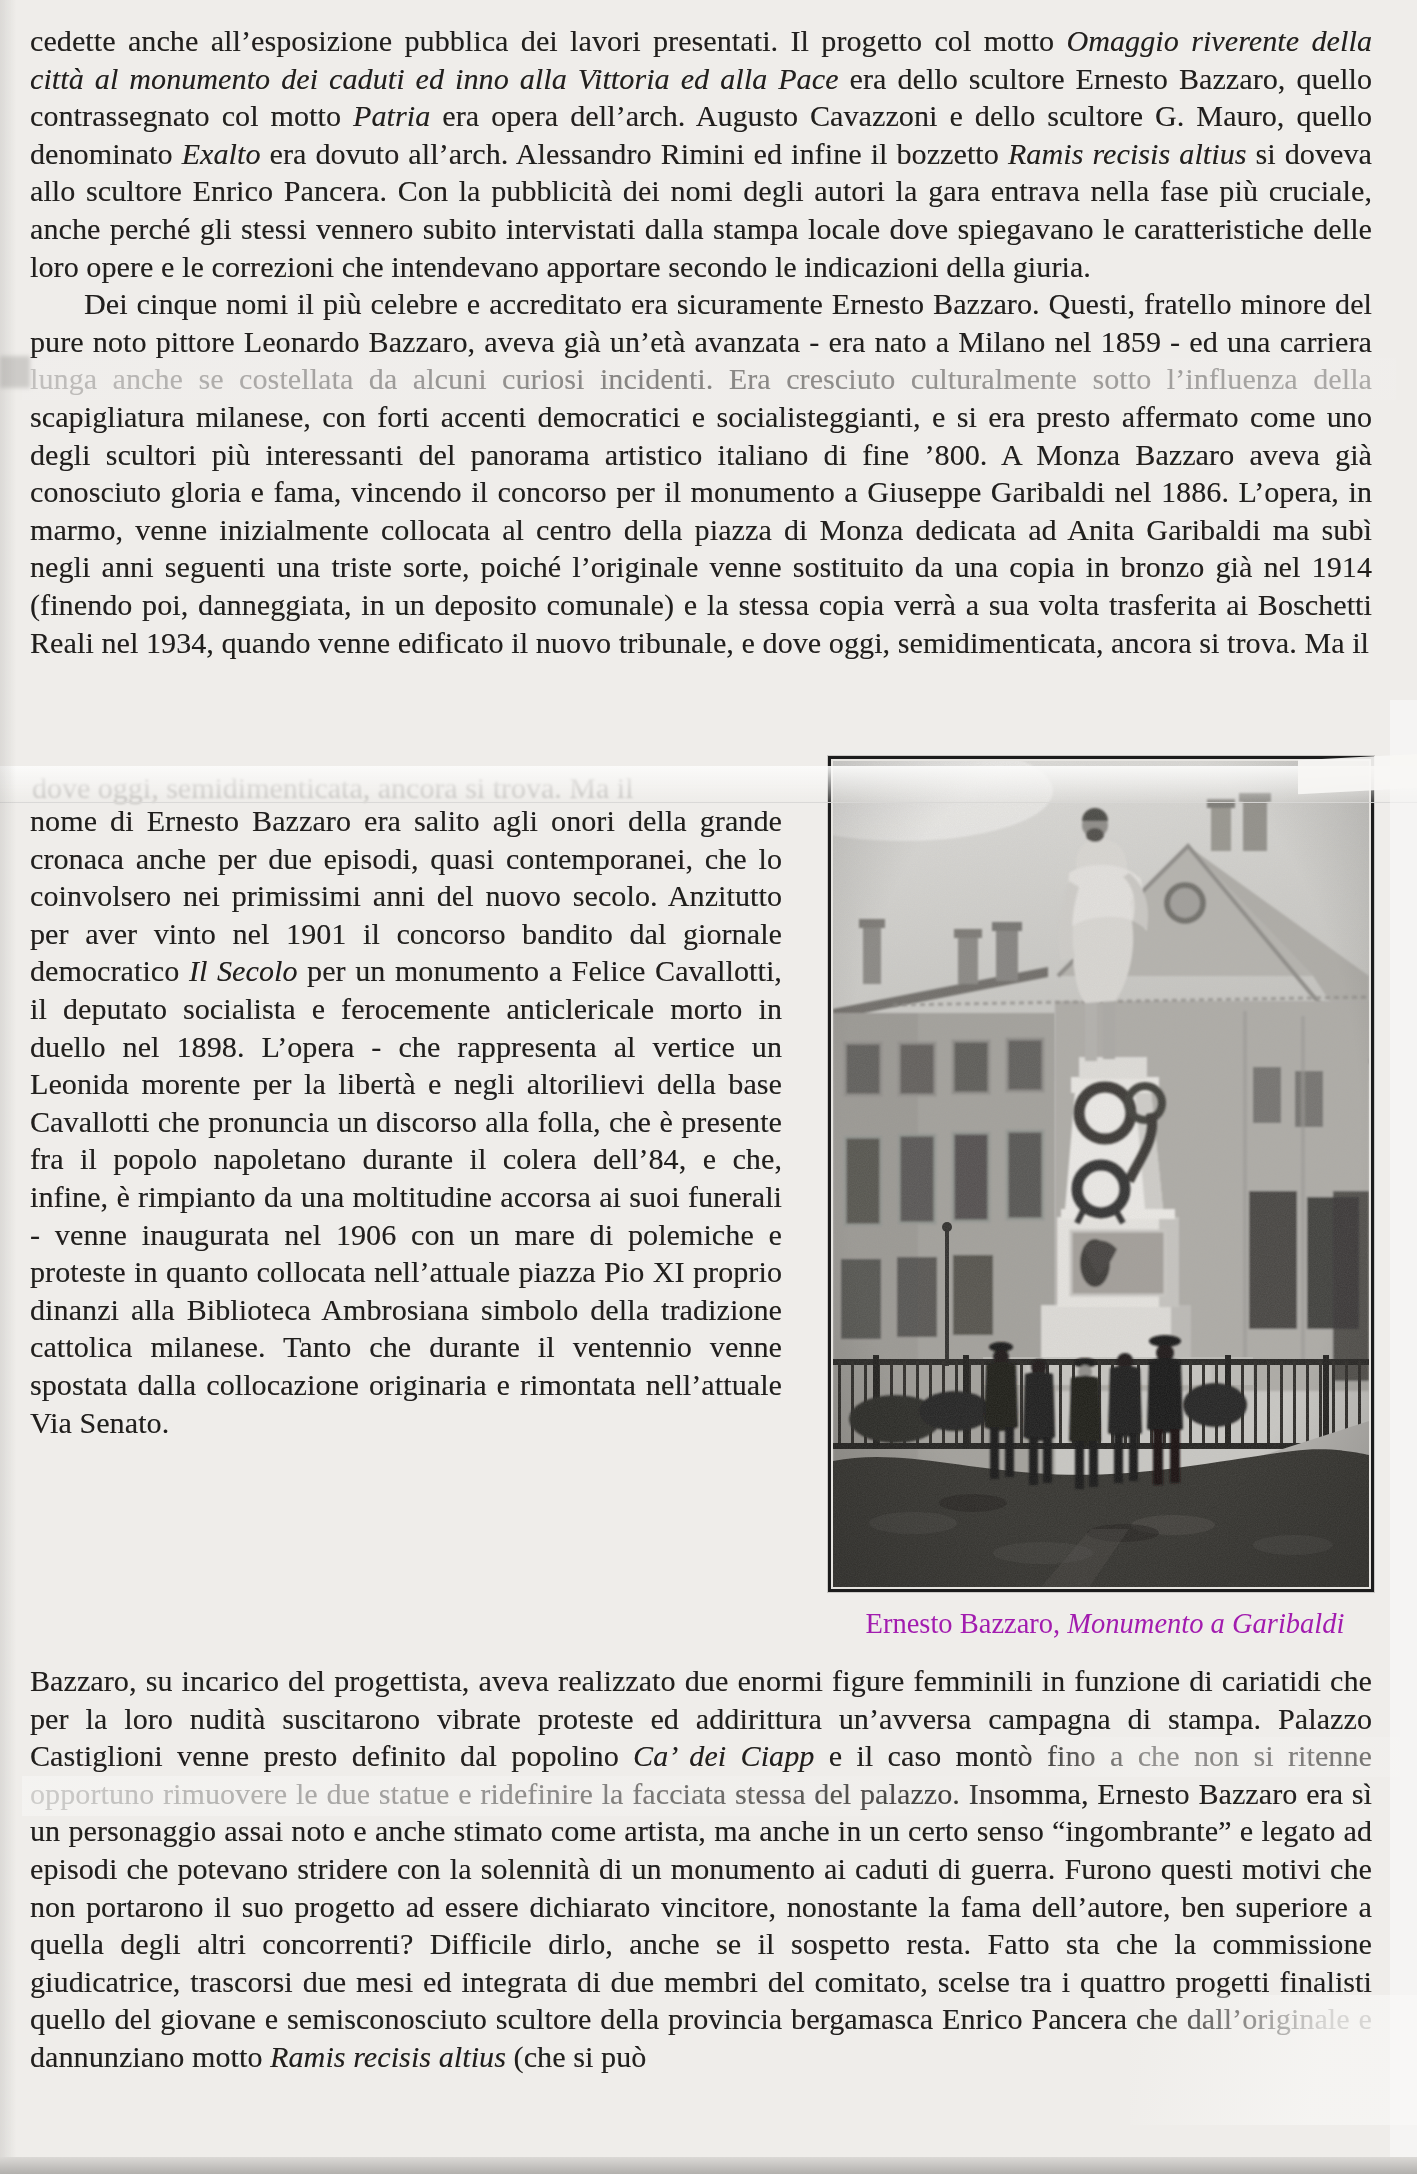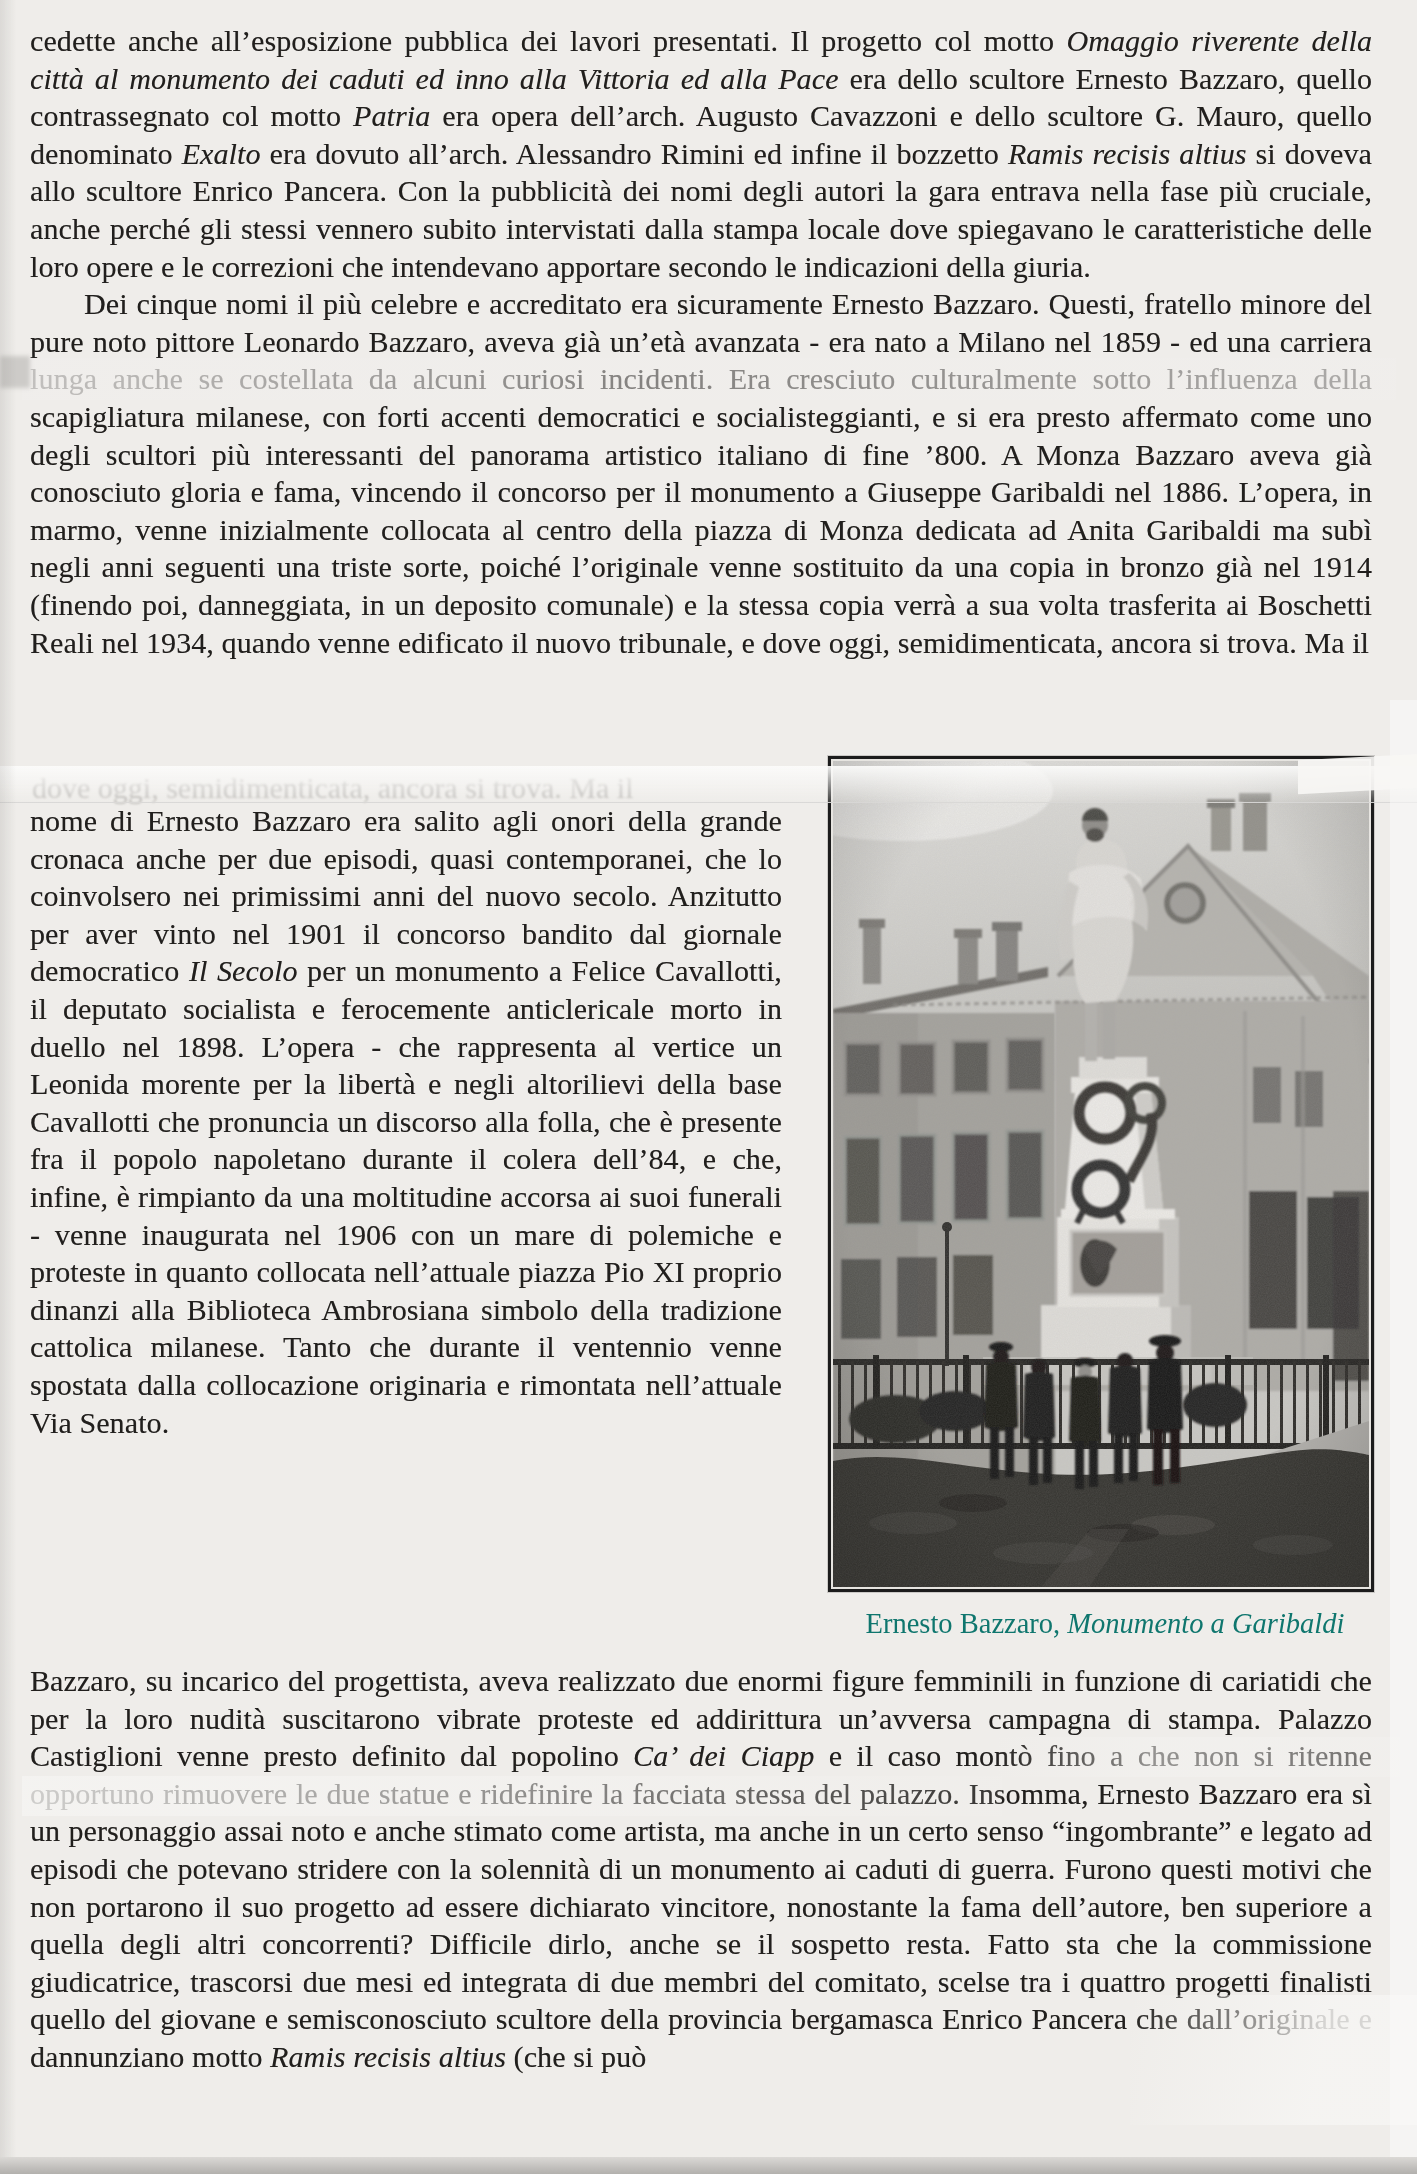--- a/index.html
+++ b/index.html
@@ -26,21 +26,21 @@
   
   #photo{
     position:absolute;left:828px;top:756px;margin:0;z-index:1;
     width:536px;height:826px;
     border:3px solid #1c1c1c;padding:2px;background:#e6e4e0;
     box-shadow:0 0 0 1px rgba(120,118,115,0.3);
   }
   #photo svg{display:block;}
   #caption{
     position:absolute;left:840px;top:1606px;width:530px;z-index:2;
-    font-size:28.5px;line-height:36px;text-align:center;color:#0f766e;
+    font-size:28.5px;line-height:36px;text-align:center;color:#a21caf;
   }
   #caption em{font-style:italic;}
 
   
   .artifact{position:absolute;pointer-events:none;z-index:4;}
   #ghost-line{
     position:absolute;left:32px;top:772px;width:830px;height:34px;z-index:3;
     font-size:30px;line-height:32px;white-space:nowrap;overflow:hidden;
     color:rgba(55,53,50,0.30);filter:blur(1px);pointer-events:none;
   }

